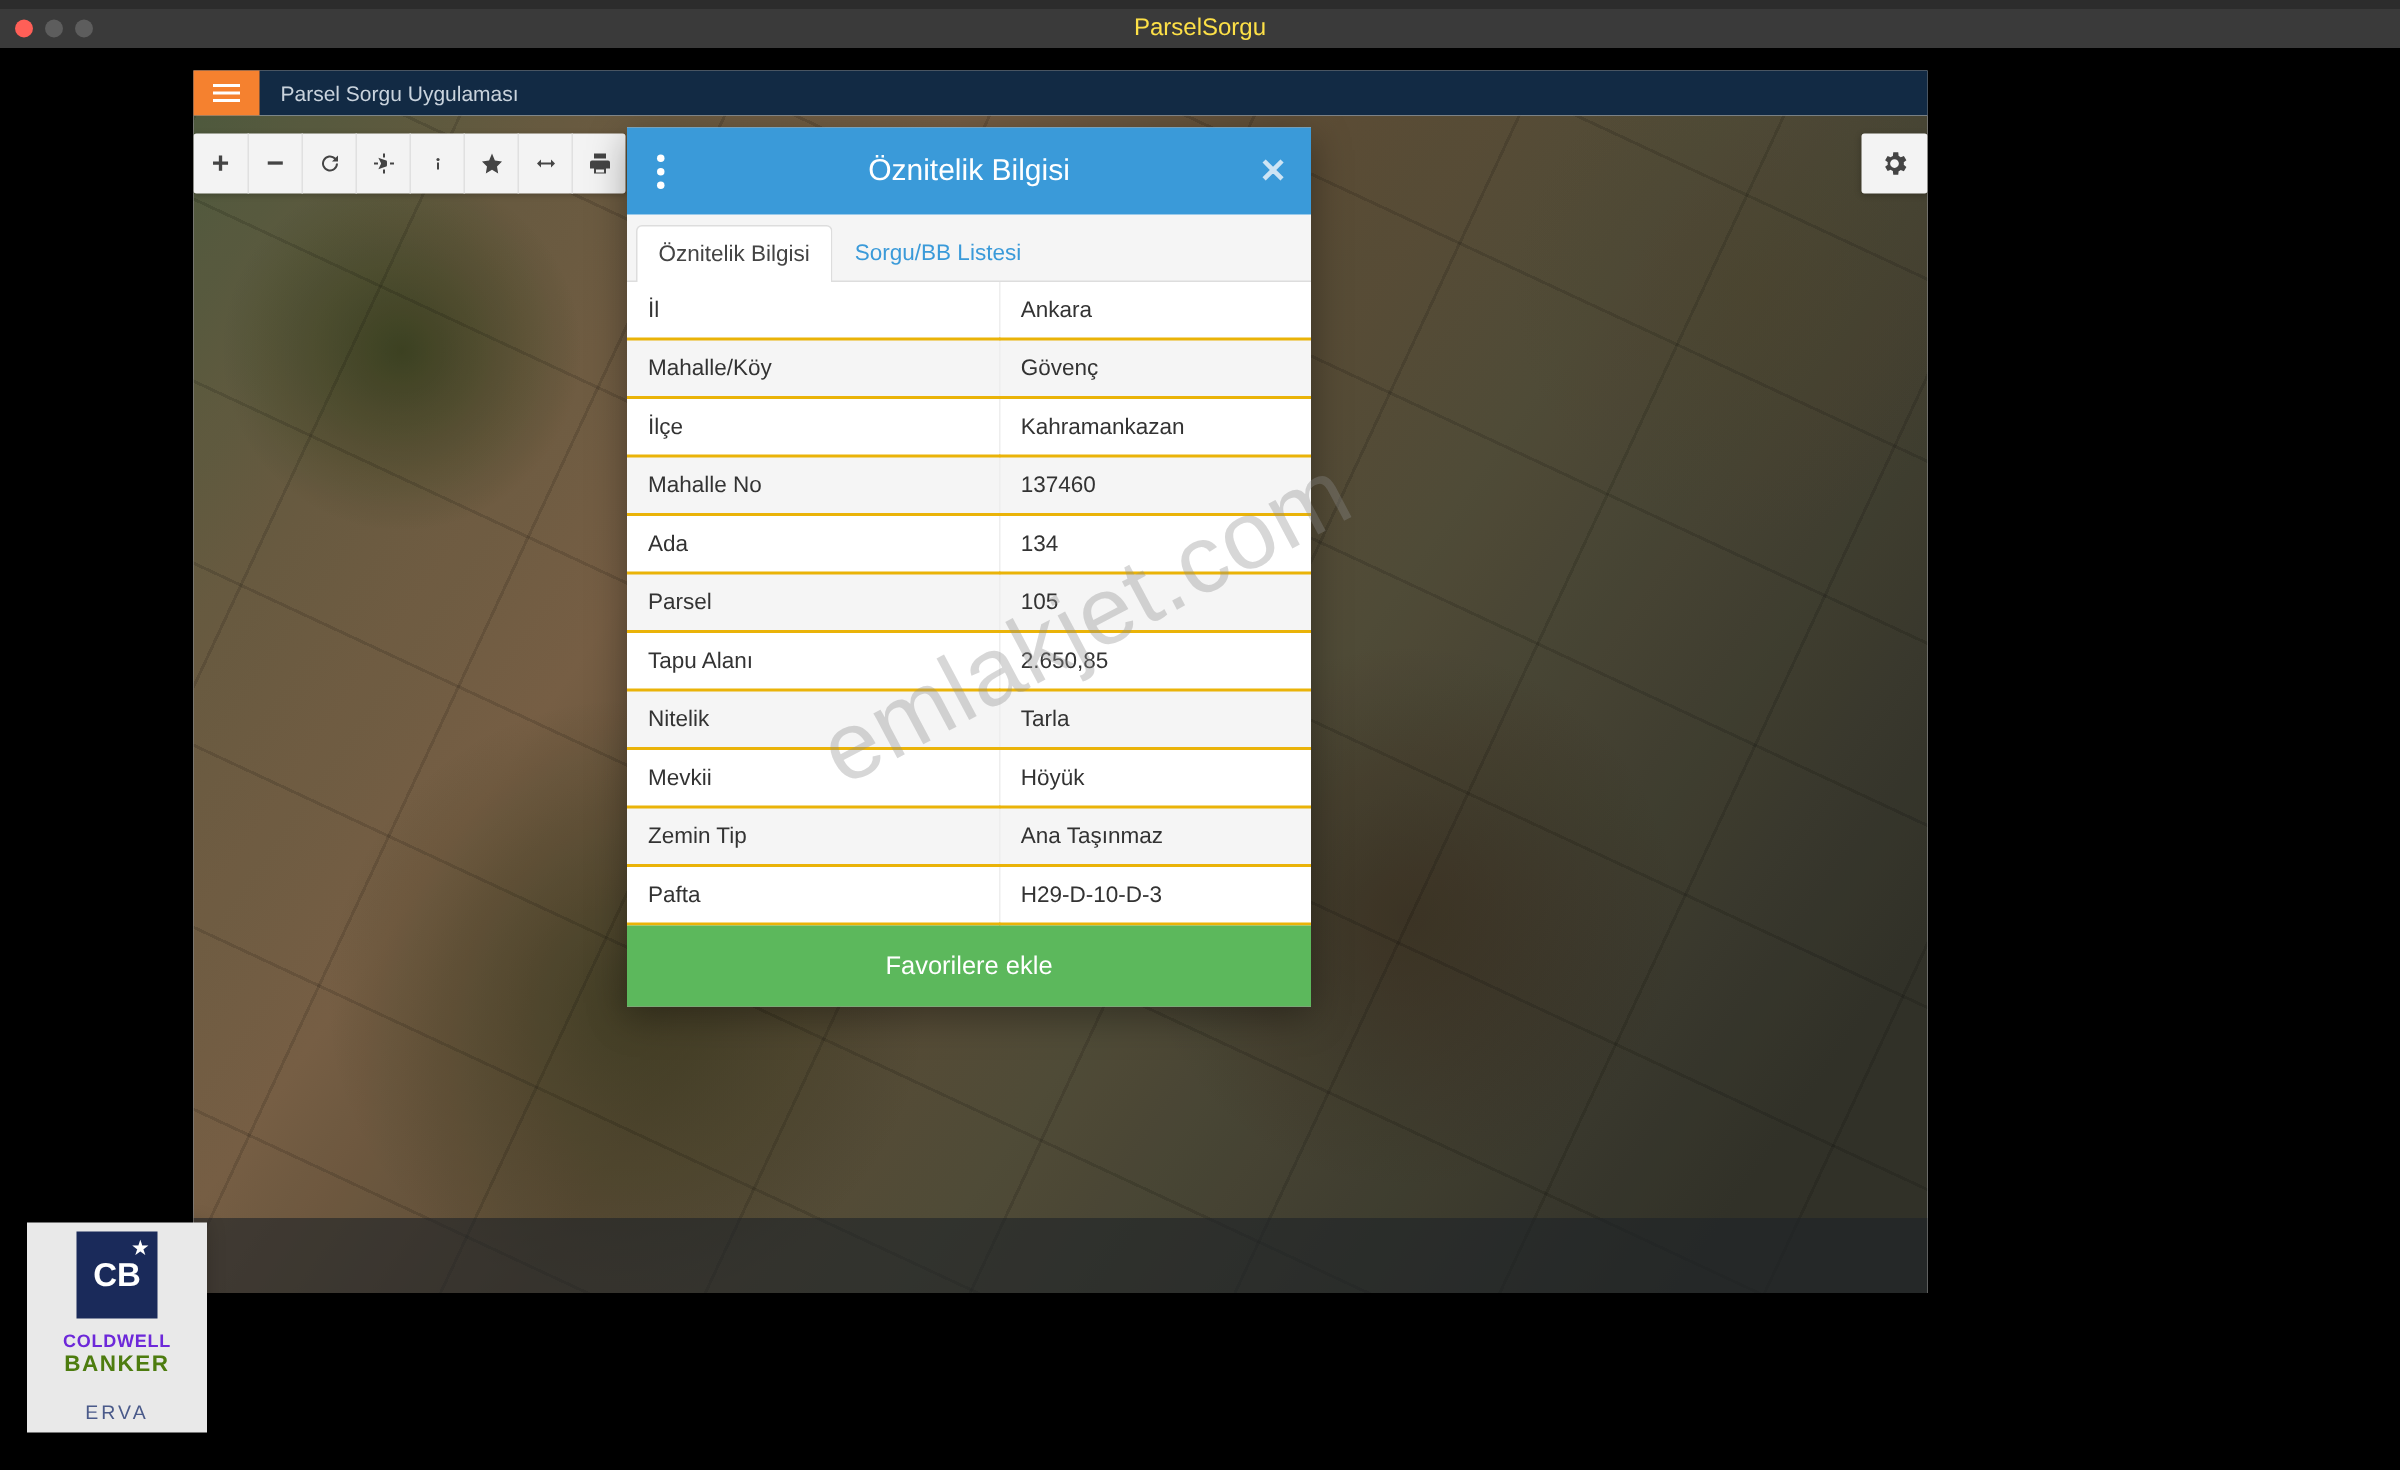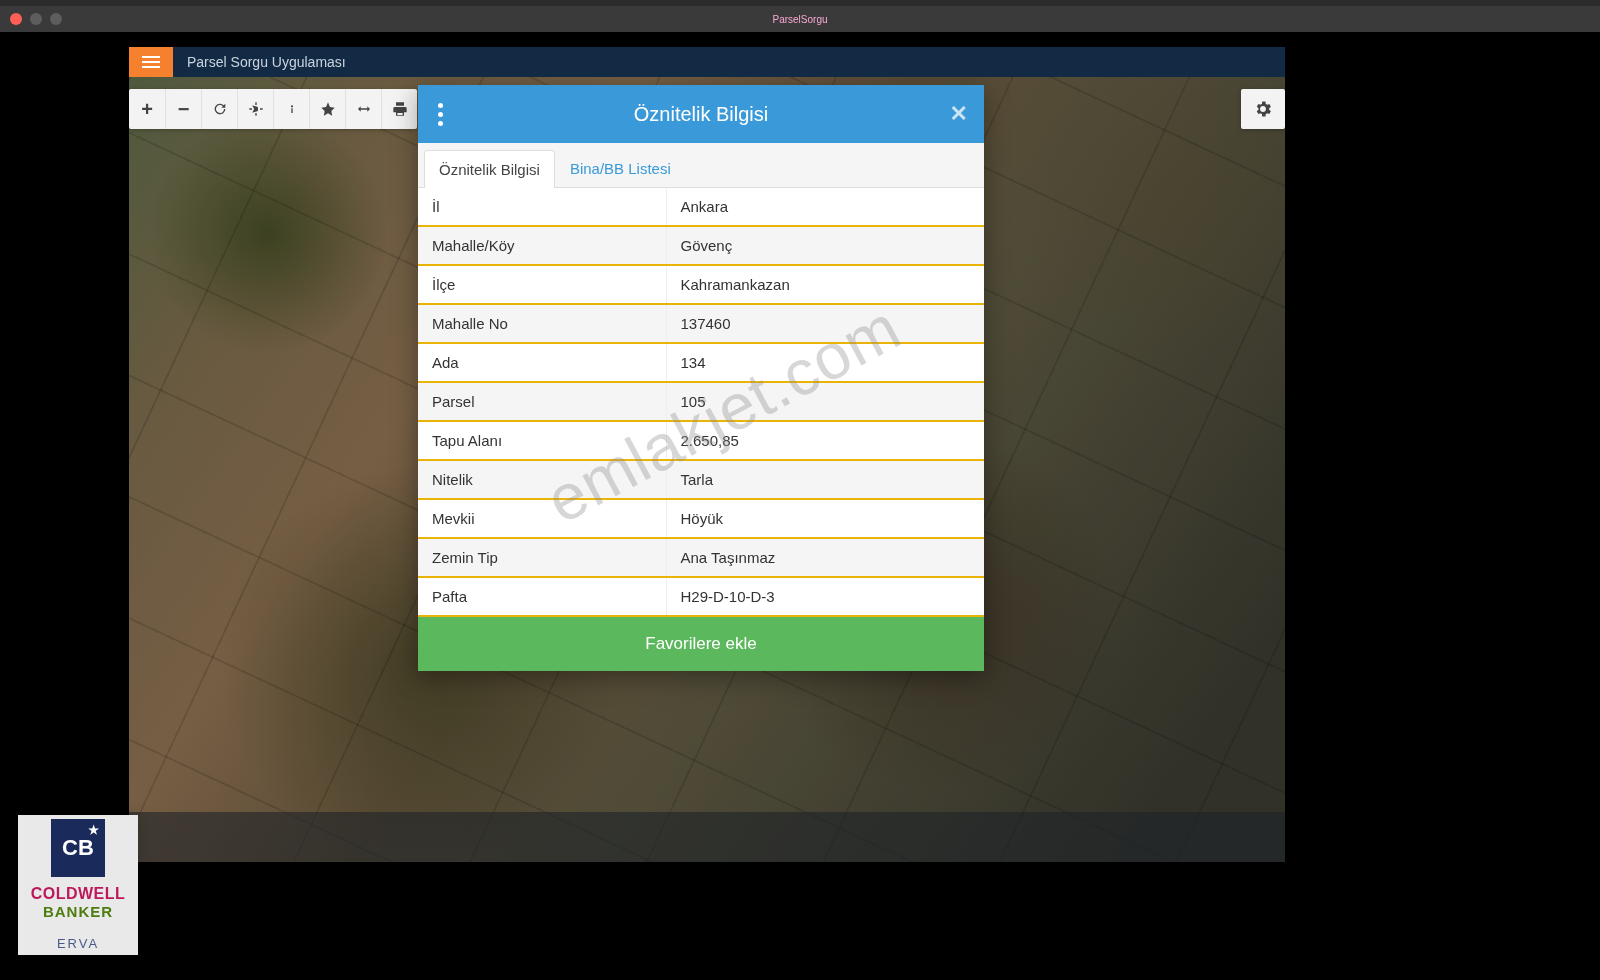--- a/index.html
+++ b/index.html
@@ -6,21 +6,21 @@
   html, body { width: 1600px; height: 980px; overflow: hidden; font-family: -apple-system, BlinkMacSystemFont, "Segoe UI", Helvetica, Arial, sans-serif; background: #000; }
 
   
   .mac-bar { height: 6px; background: #2c2c2c; }
   .titlebar { height: 26px; background: #3a3a3a; display: flex; align-items: center; position: relative; }
   .traffic { display: flex; gap: 8px; margin-left: 10px; }
   .tl { width: 12px; height: 12px; border-radius: 50%; }
   .tl-close { background: #ff5f57; }
   .tl-min { background: #5d5d5d; }
   .tl-max { background: #5d5d5d; }
-  .titlebar-title { position: absolute; left: 50%; transform: translateX(-50%); color: #f9a8d4; font-size: 10px; font-weight: 500; }
+  .titlebar-title { position: absolute; left: 50%; transform: translateX(-50%); color: #fde047; font-size: 16px; font-weight: 500; }
 
   
   .app-shell { position: absolute; left: 129px; top: 47px; width: 1156px; height: 815px; background: #ffffff; }
   .app-header { height: 30px; background: #122a44; display: flex; align-items: center; }
   .hamburger { width: 44px; height: 30px; background: #f5812f; display: flex; align-items: center; justify-content: center; }
   .hamburger-lines { width: 18px; height: 12px; position: relative; }
   .hamburger-lines span { position: absolute; left: 0; right: 0; height: 2px; background: #fff; }
   .hamburger-lines span:nth-child(1){ top:0;} .hamburger-lines span:nth-child(2){ top:5px;} .hamburger-lines span:nth-child(3){ top:10px;}
   .app-title { color: #c9d3dd; font-size: 14px; margin-left: 14px; }
 
@@ -43,21 +43,21 @@
   
   .map-toolbar { position: absolute; top: 12px; left: 0; display: flex; background: #f3f3f3; border-radius: 2px; box-shadow: 0 1px 4px rgba(0,0,0,0.25); height: 40px; }
   .tool-btn { width: 36px; height: 40px; display:flex; align-items:center; justify-content:center; color:#444; cursor:pointer; }
   .tool-btn + .tool-btn { border-left: 1px solid #e0e0e0; }
   .tool-btn svg { width: 16px; height: 16px; fill: currentColor; }
 
   .settings-btn { position:absolute; top:12px; right:0; width:44px; height:40px; background:#f3f3f3; display:flex; align-items:center; justify-content:center; box-shadow: 0 1px 4px rgba(0,0,0,0.25); border-radius:2px; cursor:pointer; color:#444; }
   .settings-btn svg { width:20px; height:20px; fill: currentColor; }
 
   
-  .modal { position:absolute; top:8px; left:289px; width:566px; background:#fff; box-shadow: 0 6px 24px rgba(0,0,0,0.35); }
+  .modal { position:absolute; top:8px; left:289px; width:456px; background:#fff; box-shadow: 0 6px 24px rgba(0,0,0,0.35); }
   .modal-header { height:58px; background:#3a9ad9; display:flex; align-items:center; position:relative; }
   .modal-menu { width:44px; display:flex; justify-content:center; cursor:pointer; }
   .vdots { display:flex; flex-direction:column; gap:4px; }
   .vdots i { width:5px; height:5px; background:#fff; border-radius:50%; display:block; }
   .modal-title { position:absolute; left:50%; transform:translateX(-50%); color:#fff; font-size:20px; font-weight:500; }
   .modal-close { position:absolute; right:16px; color:#cde4f4; font-size:22px; cursor:pointer; font-weight:bold; }
 
   .tabs { display:flex; background:#f5f5f5; border-bottom:1px solid #ddd; padding: 6px 6px 0 6px; }
   .tab { padding: 10px 14px; font-size:15px; color:#3a9ad9; cursor:pointer; border:1px solid transparent; border-bottom:none; background:transparent; border-radius:4px 4px 0 0; }
   .tab.active { background:#fff; color:#444; border-color:#ddd; position:relative; top:1px; }
@@ -70,21 +70,21 @@
 
   .fav-btn { height:54px; background:#5cb85c; color:#fff; display:flex; align-items:center; justify-content:center; font-size:17px; cursor:pointer; }
 
   
   .wm { position:absolute; top:300px; left:400px; color:rgba(140,140,140,0.35); font-size:64px; font-weight:400; transform:rotate(-28deg); pointer-events:none; letter-spacing:1px; }
 
   
   .cb-badge { position:absolute; left:18px; bottom:25px; width:120px; height:140px; background:#e9e9e9; display:flex; flex-direction:column; align-items:center; justify-content:center; box-shadow: 0 0 12px rgba(0,0,0,0.2); }
   .cb-square { width:54px; height:58px; background:#1a2a5a; display:flex; align-items:center; justify-content:center; color:#fff; font-size:22px; font-weight:700; position:relative; margin-bottom:8px; }
   .cb-star { position:absolute; top:4px; right:6px; font-size:12px; color:#fff; }
-  .cb-text1 { color:#be185d; font-size:16px; font-weight:800; letter-spacing:0.5px; }
+  .cb-text1 { color:#6d28d9; font-size:12px; font-weight:800; letter-spacing:0.5px; }
   .cb-text2 { color:#4d7c0f; font-size:15px; font-weight:800; letter-spacing:1px; }
   .cb-sub { color:#4a5a8a; font-size:13px; letter-spacing:2px; margin-top:16px; }
 
   .icon-plus::before{content:"+"; font-size:20px; font-weight:700;}
   .icon-minus::before{content:"−"; font-size:20px; font-weight:700;}
 </style>
 </head>
 <body>
 
 <div class="mac-bar"></div>
@@ -169,21 +169,21 @@
               <i></i>
               <i></i>
               <i></i>
             </div>
         </div>
         <div class="modal-title">Öznitelik Bilgisi</div>
         <div class="modal-close">✕</div>
       </div>
       <div class="tabs">
         <div class="tab active">Öznitelik Bilgisi</div>
-        <div class="tab">Bina/BB Listesi</div>
+        <div class="tab">Sorgu/BB Listesi</div>
       </div>
       <table class="attr-table">
         <tbody id="attr-rows">
             <tr>
               <td class="k">İl</td>
               <td>Ankara</td>
             </tr>
             <tr>
               <td class="k">Mahalle/Köy</td>
               <td>Gövenç</td>

